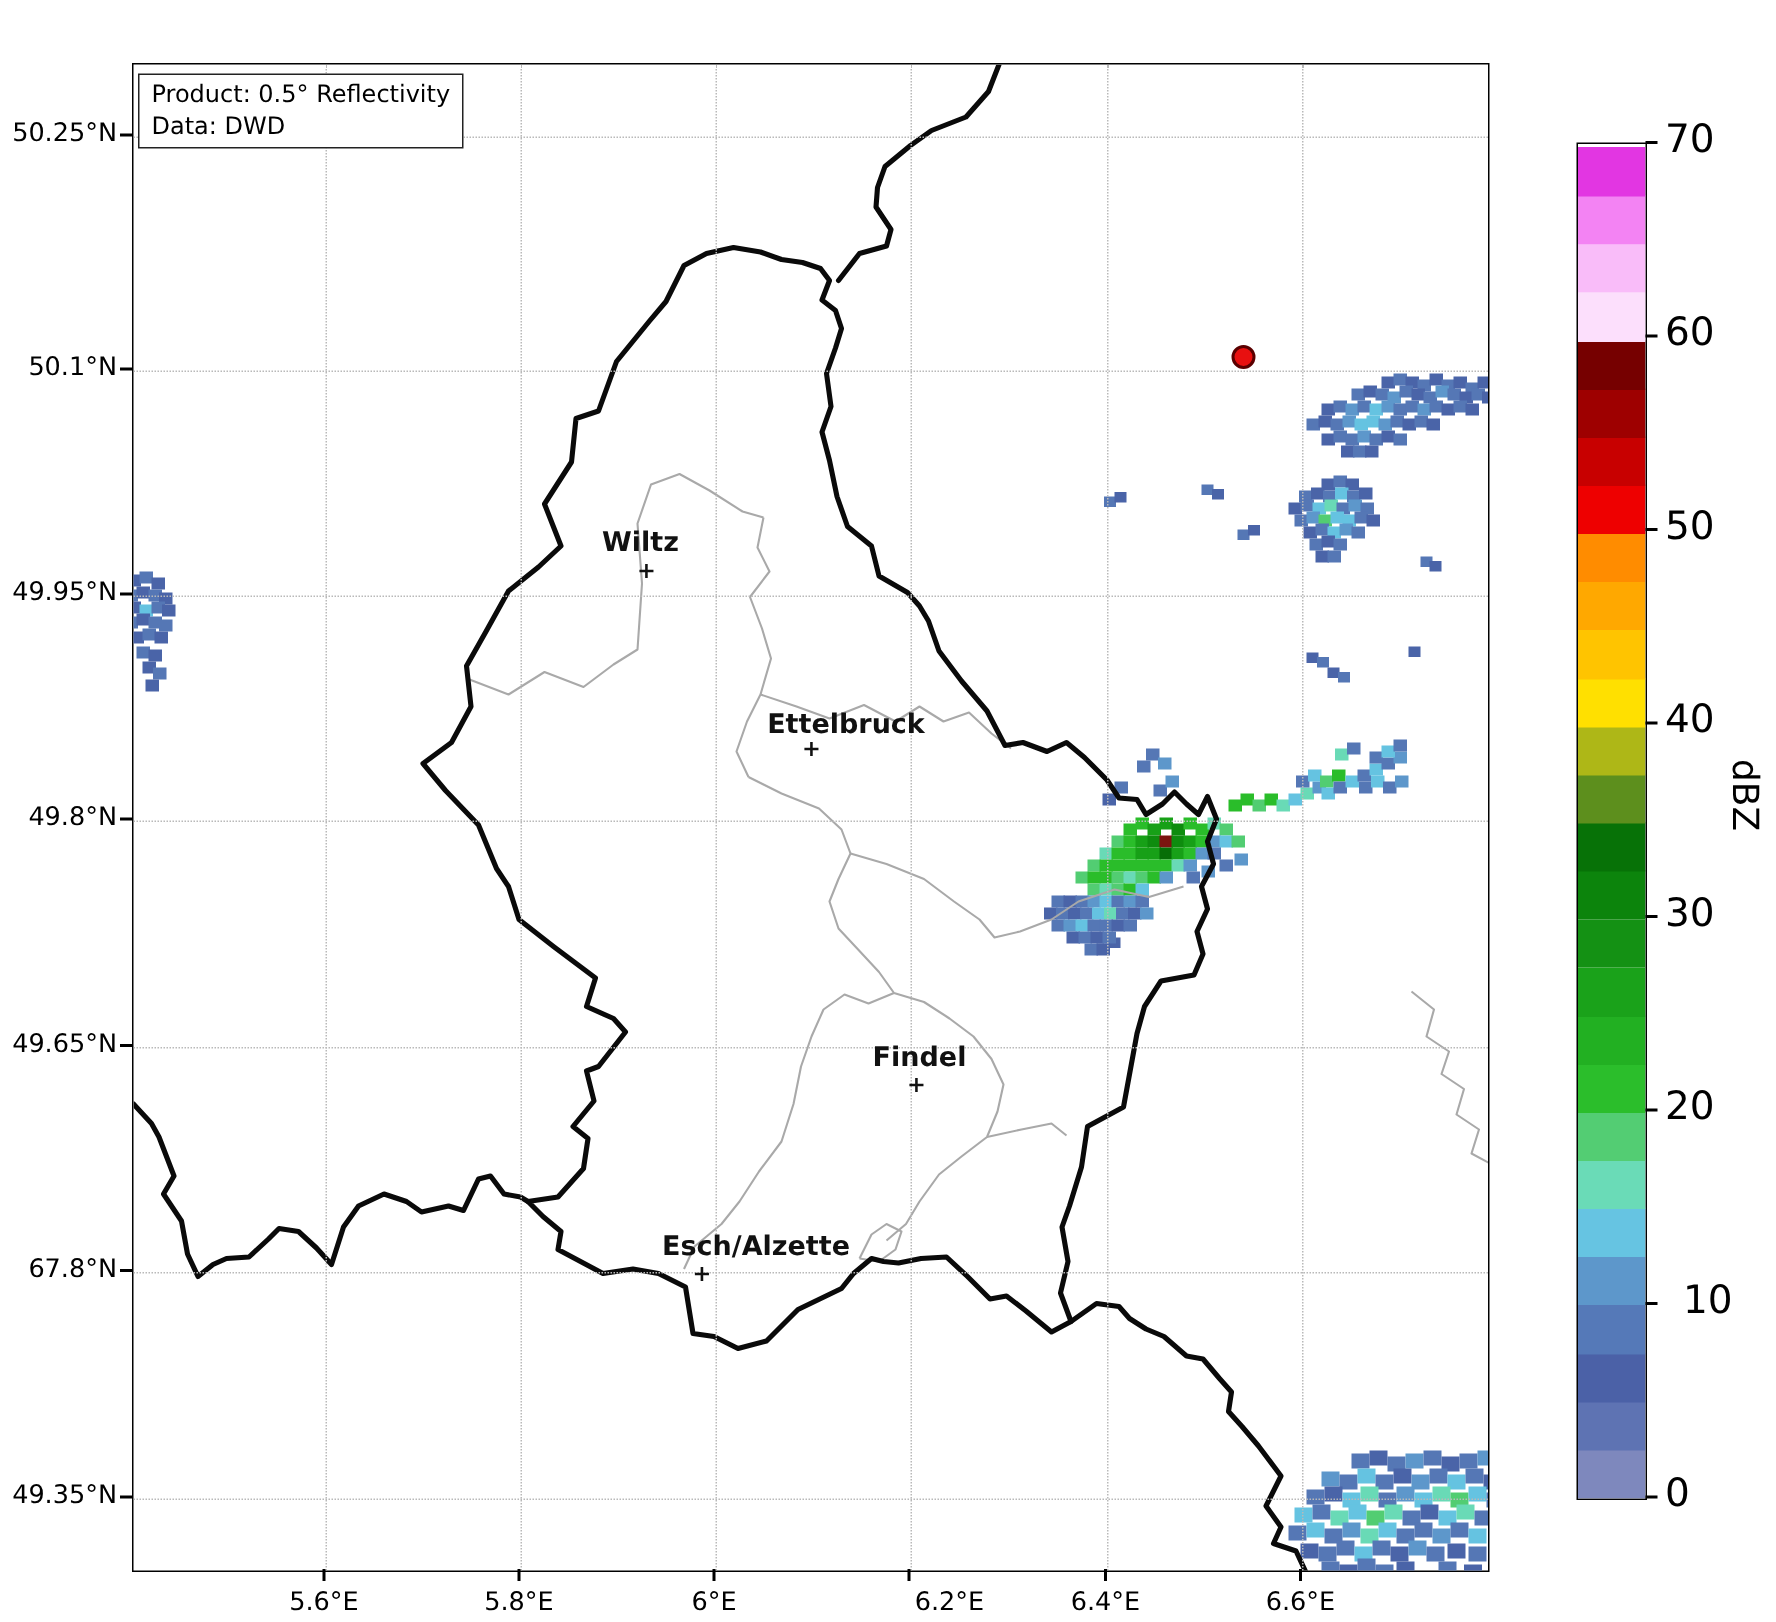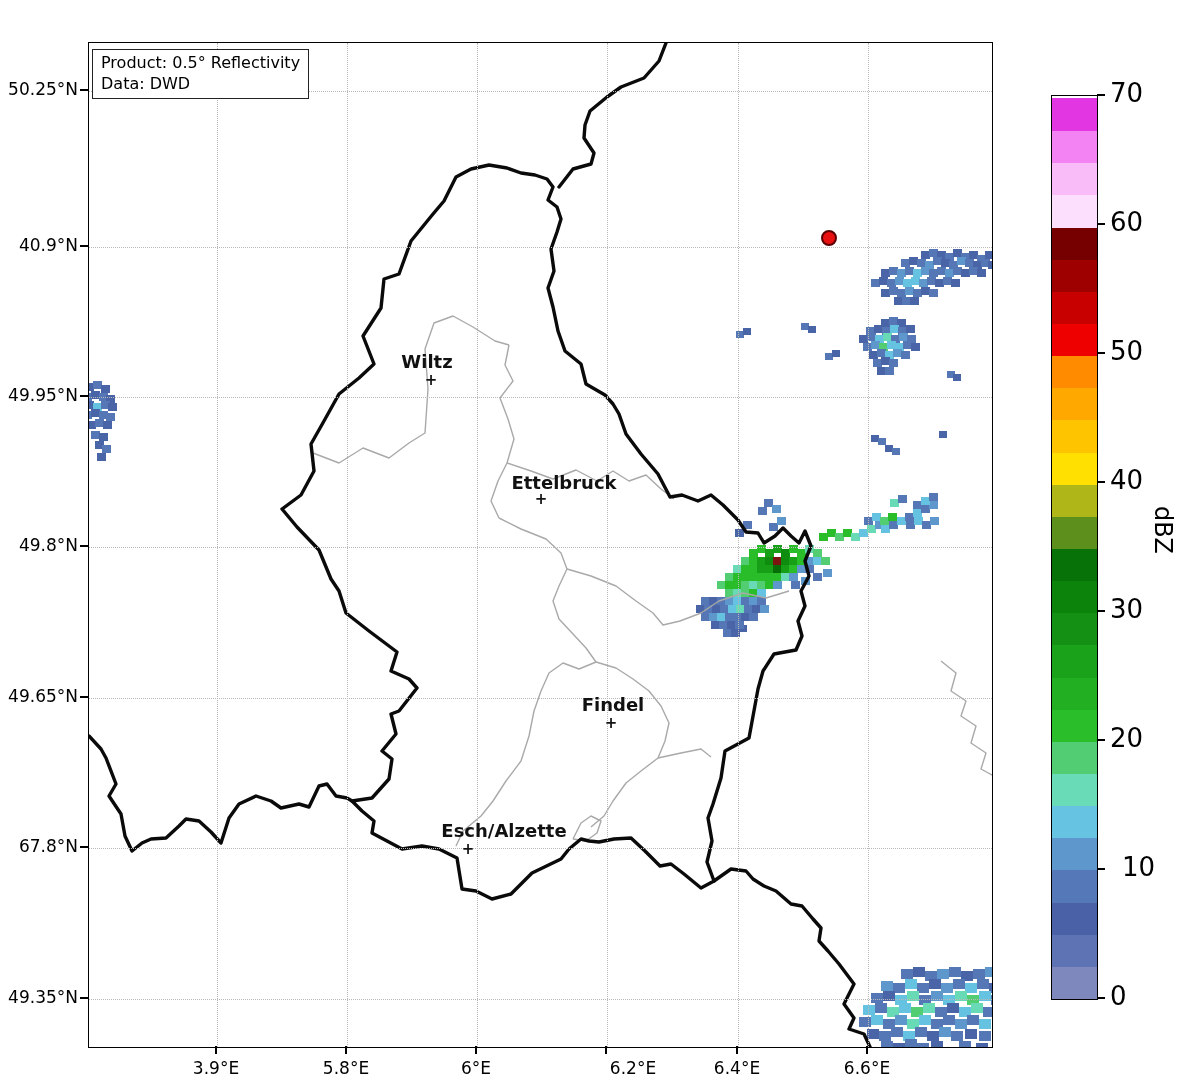--- a/index.html
+++ b/index.html
@@ -429,33 +429,33 @@
       <div class="cseg" style="bottom: 739.286px; height: 32.9429px; background: rgb(118, 0, 0);"></div>
       <div class="cseg" style="bottom: 771.429px; height: 32.9429px; background: rgb(252, 223, 252);"></div>
       <div class="cseg" style="bottom: 803.571px; height: 32.9429px; background: rgb(249, 188, 249);"></div>
       <div class="cseg" style="bottom: 835.714px; height: 32.9429px; background: rgb(243, 131, 243);"></div>
       <div class="cseg" style="bottom: 867.857px; height: 32.9429px; background: rgb(226, 54, 226);"></div>
     </div>
   <div id="dbz">dBZ</div>
 <div class="tick-l" style="top: 89px;"></div>
     <div class="lbl-lat" style="top: 79px;">50.25°N</div>
     <div class="tick-l" style="top: 245px;"></div>
-    <div class="lbl-lat" style="top: 235px;">40.9°N</div>
+    <div class="lbl-lat" style="top: 235px;">50.1°N</div>
     <div class="tick-l" style="top: 395px;"></div>
     <div class="lbl-lat" style="top: 385px;">49.95°N</div>
     <div class="tick-l" style="top: 545px;"></div>
     <div class="lbl-lat" style="top: 535px;">49.8°N</div>
     <div class="tick-l" style="top: 696px;"></div>
     <div class="lbl-lat" style="top: 686px;">49.65°N</div>
     <div class="tick-l" style="top: 846px;"></div>
     <div class="lbl-lat" style="top: 836px;">67.8°N</div>
     <div class="tick-l" style="top: 997px;"></div>
     <div class="lbl-lat" style="top: 987px;">49.35°N</div>
     <div class="tick-b" style="left: 215px;"></div>
-    <div class="lbl-lon" style="left: 171px; top: 1058px;">3.9°E</div>
+    <div class="lbl-lon" style="left: 171px; top: 1058px;">5.6°E</div>
     <div class="tick-b" style="left: 345px;"></div>
     <div class="lbl-lon" style="left: 301px; top: 1058px;">5.8°E</div>
     <div class="tick-b" style="left: 475px;"></div>
     <div class="lbl-lon" style="left: 431px; top: 1058px;">6°E</div>
     <div class="tick-b" style="left: 605px;"></div>
     <div class="lbl-lon" style="left: 588px; top: 1058px;">6.2°E</div>
     <div class="tick-b" style="left: 736px;"></div>
     <div class="lbl-lon" style="left: 692px; top: 1058px;">6.4°E</div>
     <div class="tick-b" style="left: 866px;"></div>
     <div class="lbl-lon" style="left: 822px; top: 1058px;">6.6°E</div>

